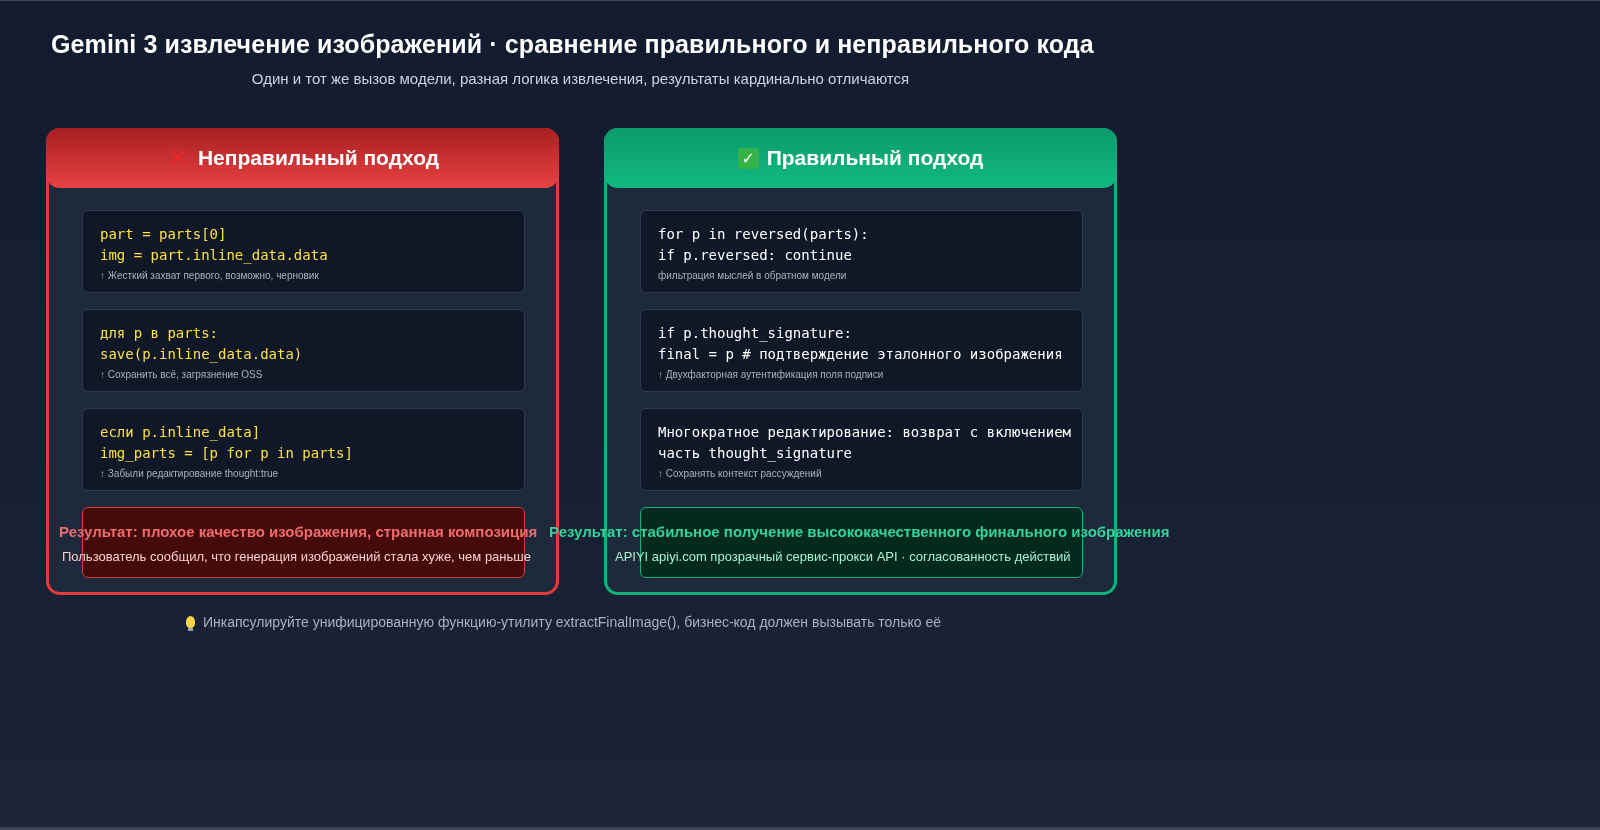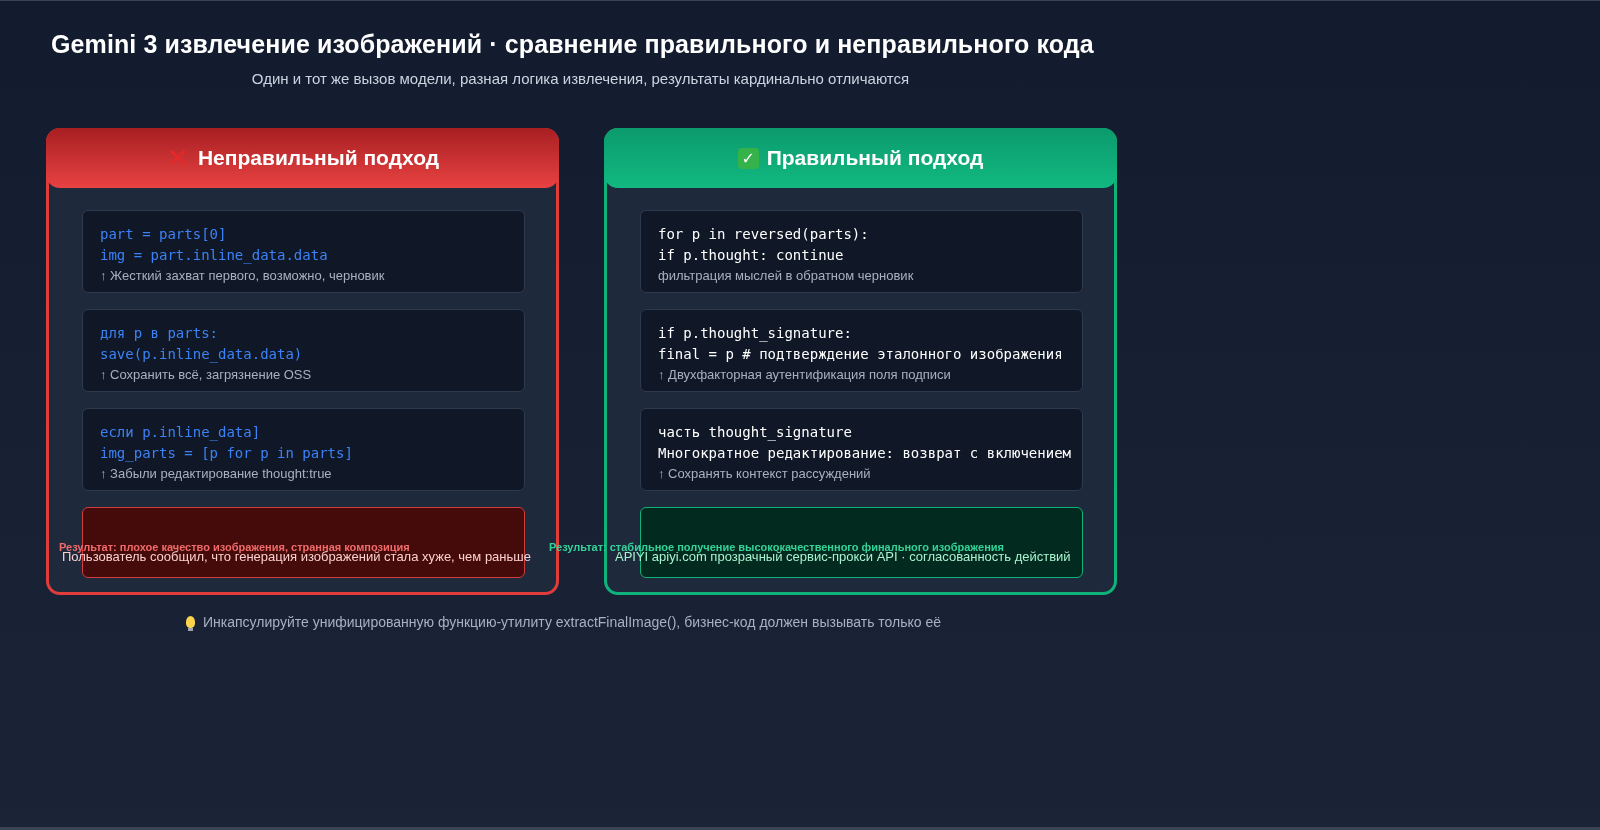--- a/index.html
+++ b/index.html
@@ -44,34 +44,34 @@
   }
   .code-box {
     position: absolute; left: 33px; width: 443px; height: 83px;
     background: #101827; border: 1px solid #2e3a4e; border-radius: 6px;
     padding: 13px 0 0 17px;
   }
   .code-line {
     font-family: "DejaVu Sans Mono", "Liberation Mono", monospace;
     font-size: 14px; line-height: 21px; white-space: nowrap;
   }
-  .panel.bad .code-line { color: #3b82f6; }
+  .panel.bad .code-line { color: #fde047; }
   .panel.good .code-line { color: #ffffff; }
   .code-note {
-    font-size: 13px; color: #a8b1c0; line-height: 20px; margin-top: 0px; white-space: nowrap;
+    font-size: 10px; color: #a8b1c0; line-height: 20px; margin-top: 0px; white-space: nowrap;
   }
   .result-box {
     position: absolute; left: 33px; top: 376px; width: 443px; height: 71px;
     border: 1px solid; border-radius: 6px;
   }
   .panel.bad .result-box { background: #450a0a; border-color: #d13c3c; }
   .panel.good .result-box { background: #032a1e; border-color: #10b27c; }
   .result-title {
-    position: absolute; top: 410px; white-space: nowrap;
-    font-size: 11px; font-weight: 700;
+    position: absolute; top: 392px; white-space: nowrap;
+    font-size: 15px; font-weight: 700;
   }
   .result-sub {
     position: absolute; top: 418px; white-space: nowrap; font-size: 13px;
   }
   .panel.bad .result-title { color: #f26b6b; }
   .panel.bad .result-sub { color: #fbd0d0; }
   .panel.good .result-title { color: #34d399; text-align: right; }
   .panel.good .result-sub { color: #a7f3d0; }
   .tip {
     position: absolute; left: 186px; top: 613px; font-size: 14px; color: #a8b1c0; white-space: nowrap;
@@ -120,33 +120,33 @@
 </div>
 
 <div class="panel good">
   <div class="panel-header">
     <span class="hdr-icon check-icon">✓</span>
     <span>Правильный подход</span>
   </div>
 
   <div class="code-box" style="top:79px">
     <div class="code-line">for p in reversed(parts):</div>
-    <div class="code-line">if p.thought: continue</div>
-    <div class="code-note">фильтрация мыслей в обратном черновик</div>
+    <div class="code-line">if p.reversed: continue</div>
+    <div class="code-note">фильтрация мыслей в обратном модели</div>
   </div>
 
   <div class="code-box" style="top:178px">
     <div class="code-line">if p.thought_signature:</div>
     <div class="code-line">final = p # подтверждение эталонного изображения</div>
     <div class="code-note">↑ Двухфакторная аутентификация поля подписи</div>
   </div>
 
   <div class="code-box" style="top:277px">
+    <div class="code-line">Многократное редактирование: возврат с включением</div>
     <div class="code-line">часть thought_signature</div>
-    <div class="code-line">Многократное редактирование: возврат с включением</div>
     <div class="code-note">↑ Сохранять контекст рассуждений</div>
   </div>
 
   <div class="result-box"></div>
   <div class="result-title" style="left:-58px">Результат: стабильное получение высококачественного финального изображения</div>
   <div class="result-sub" style="left:8px">APIYI apiyi.com прозрачный сервис-прокси API · согласованность действий</div>
 </div>
 
 <div class="tip">
   <span class="bulb-icon"></span><span>Инкапсулируйте унифицированную функцию-утилиту extractFinalImage(), бизнес-код должен вызывать только её</span>

